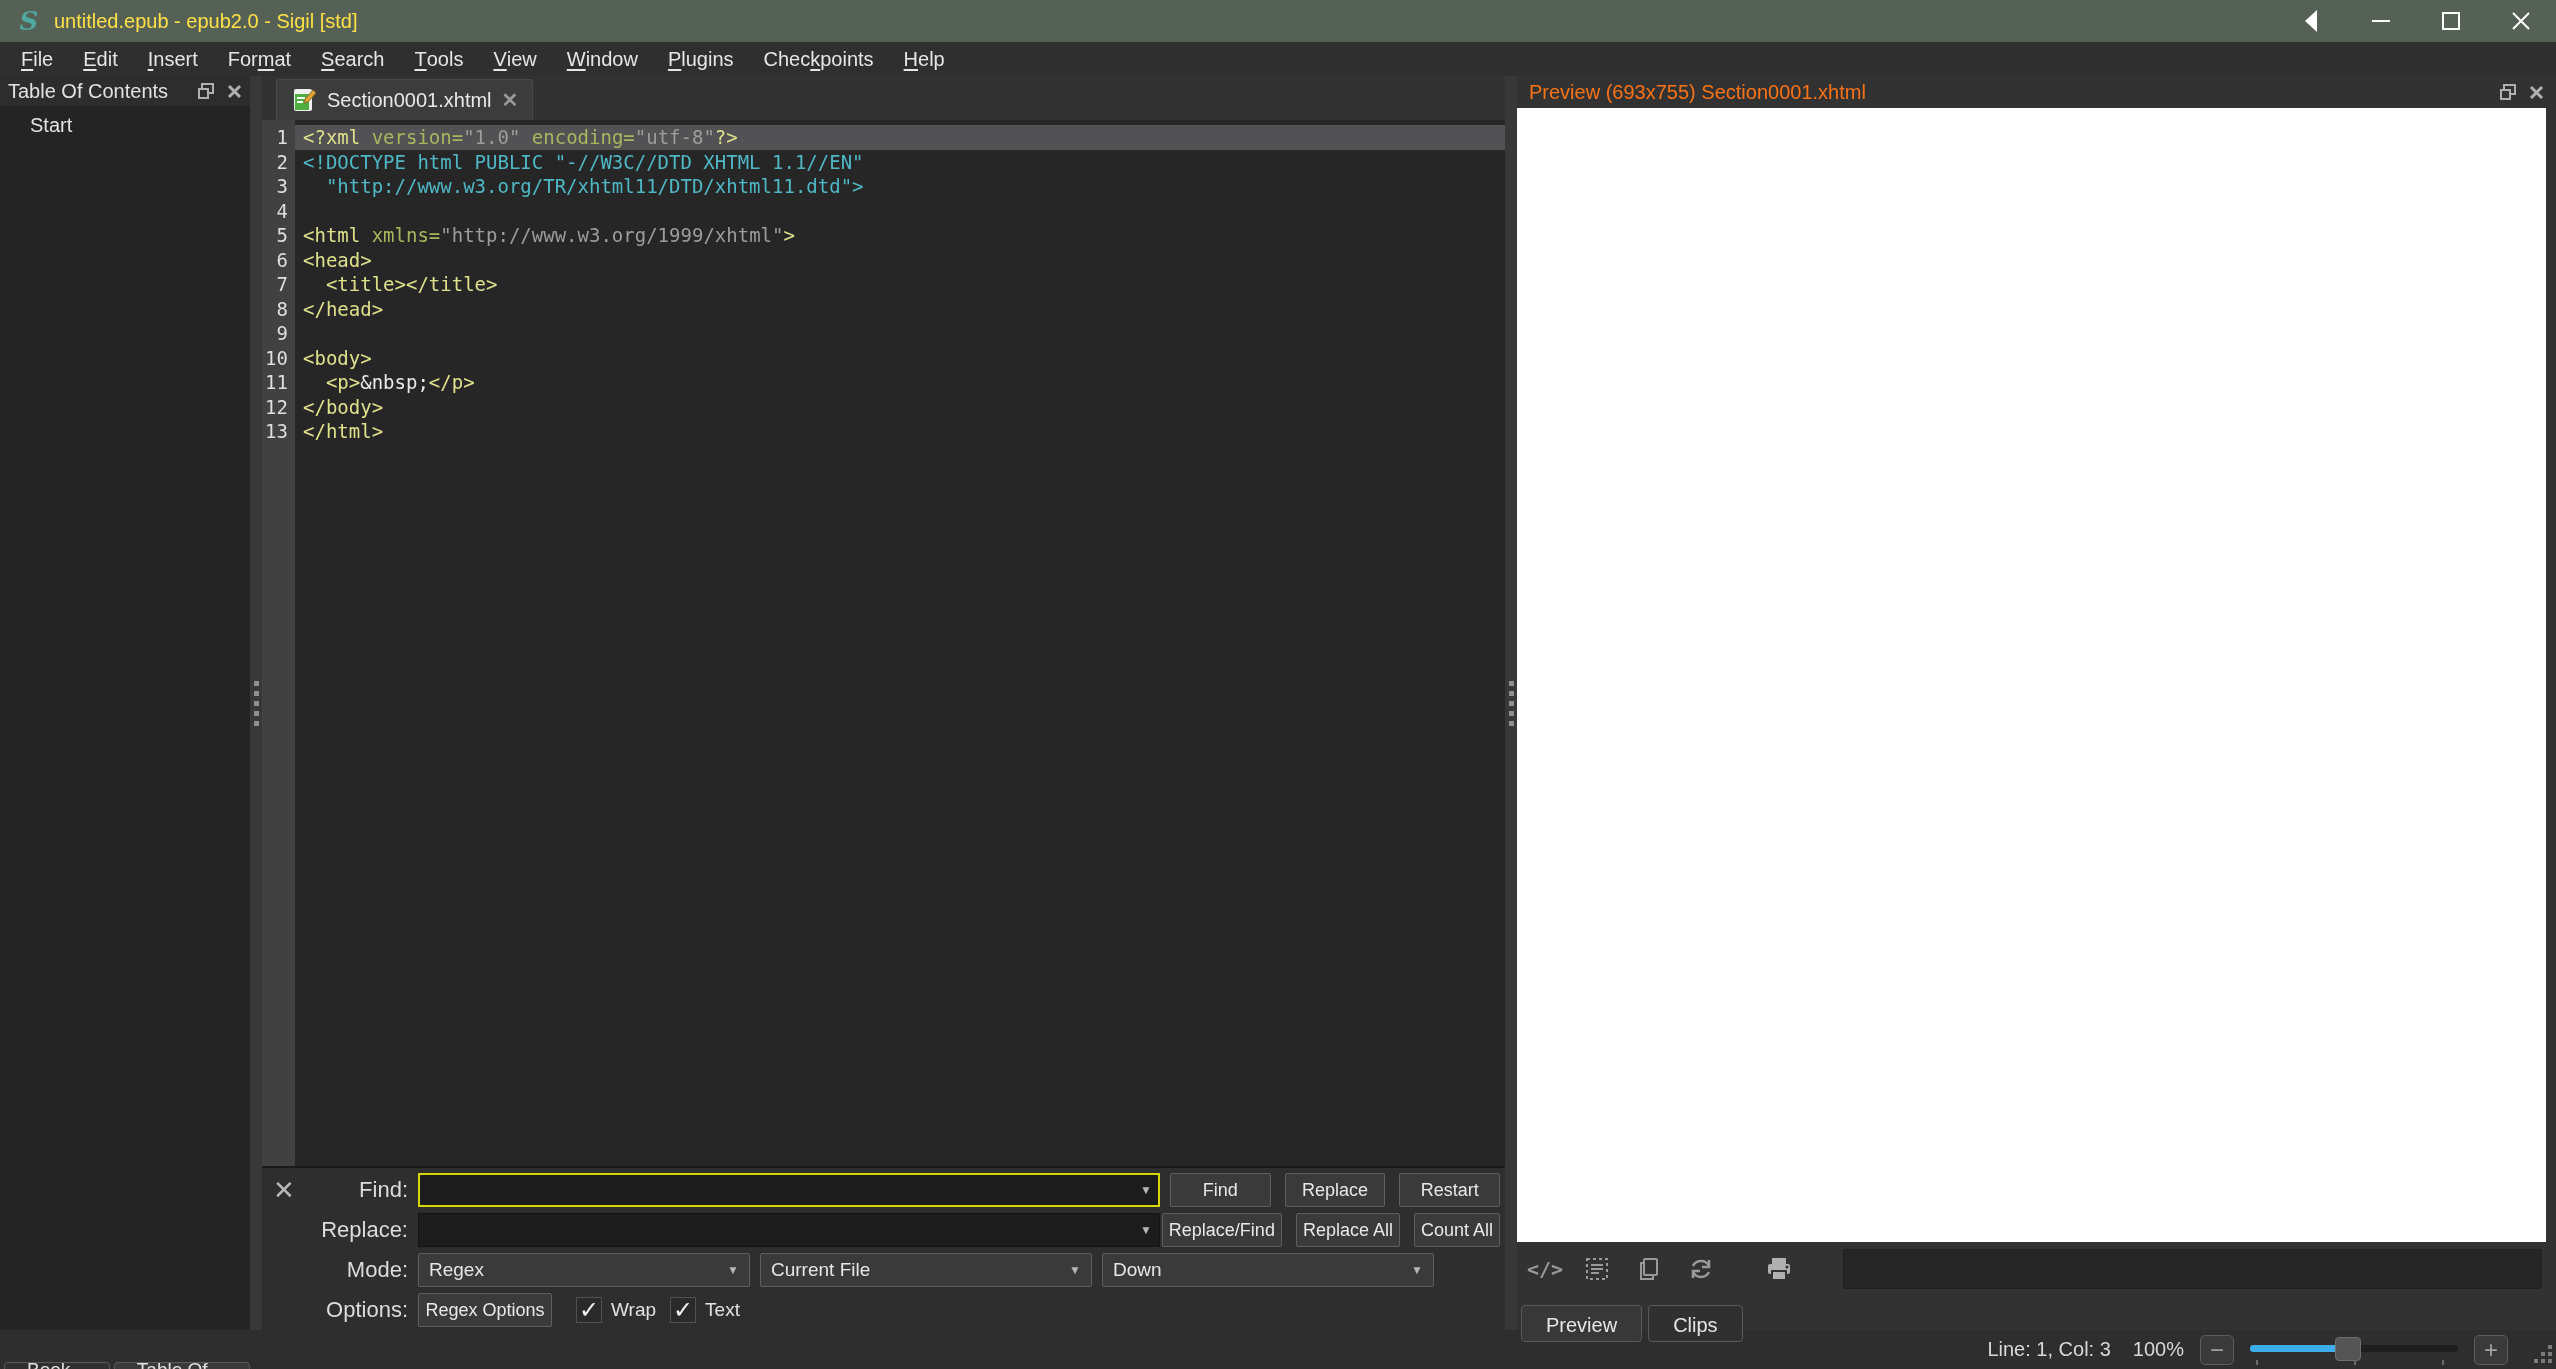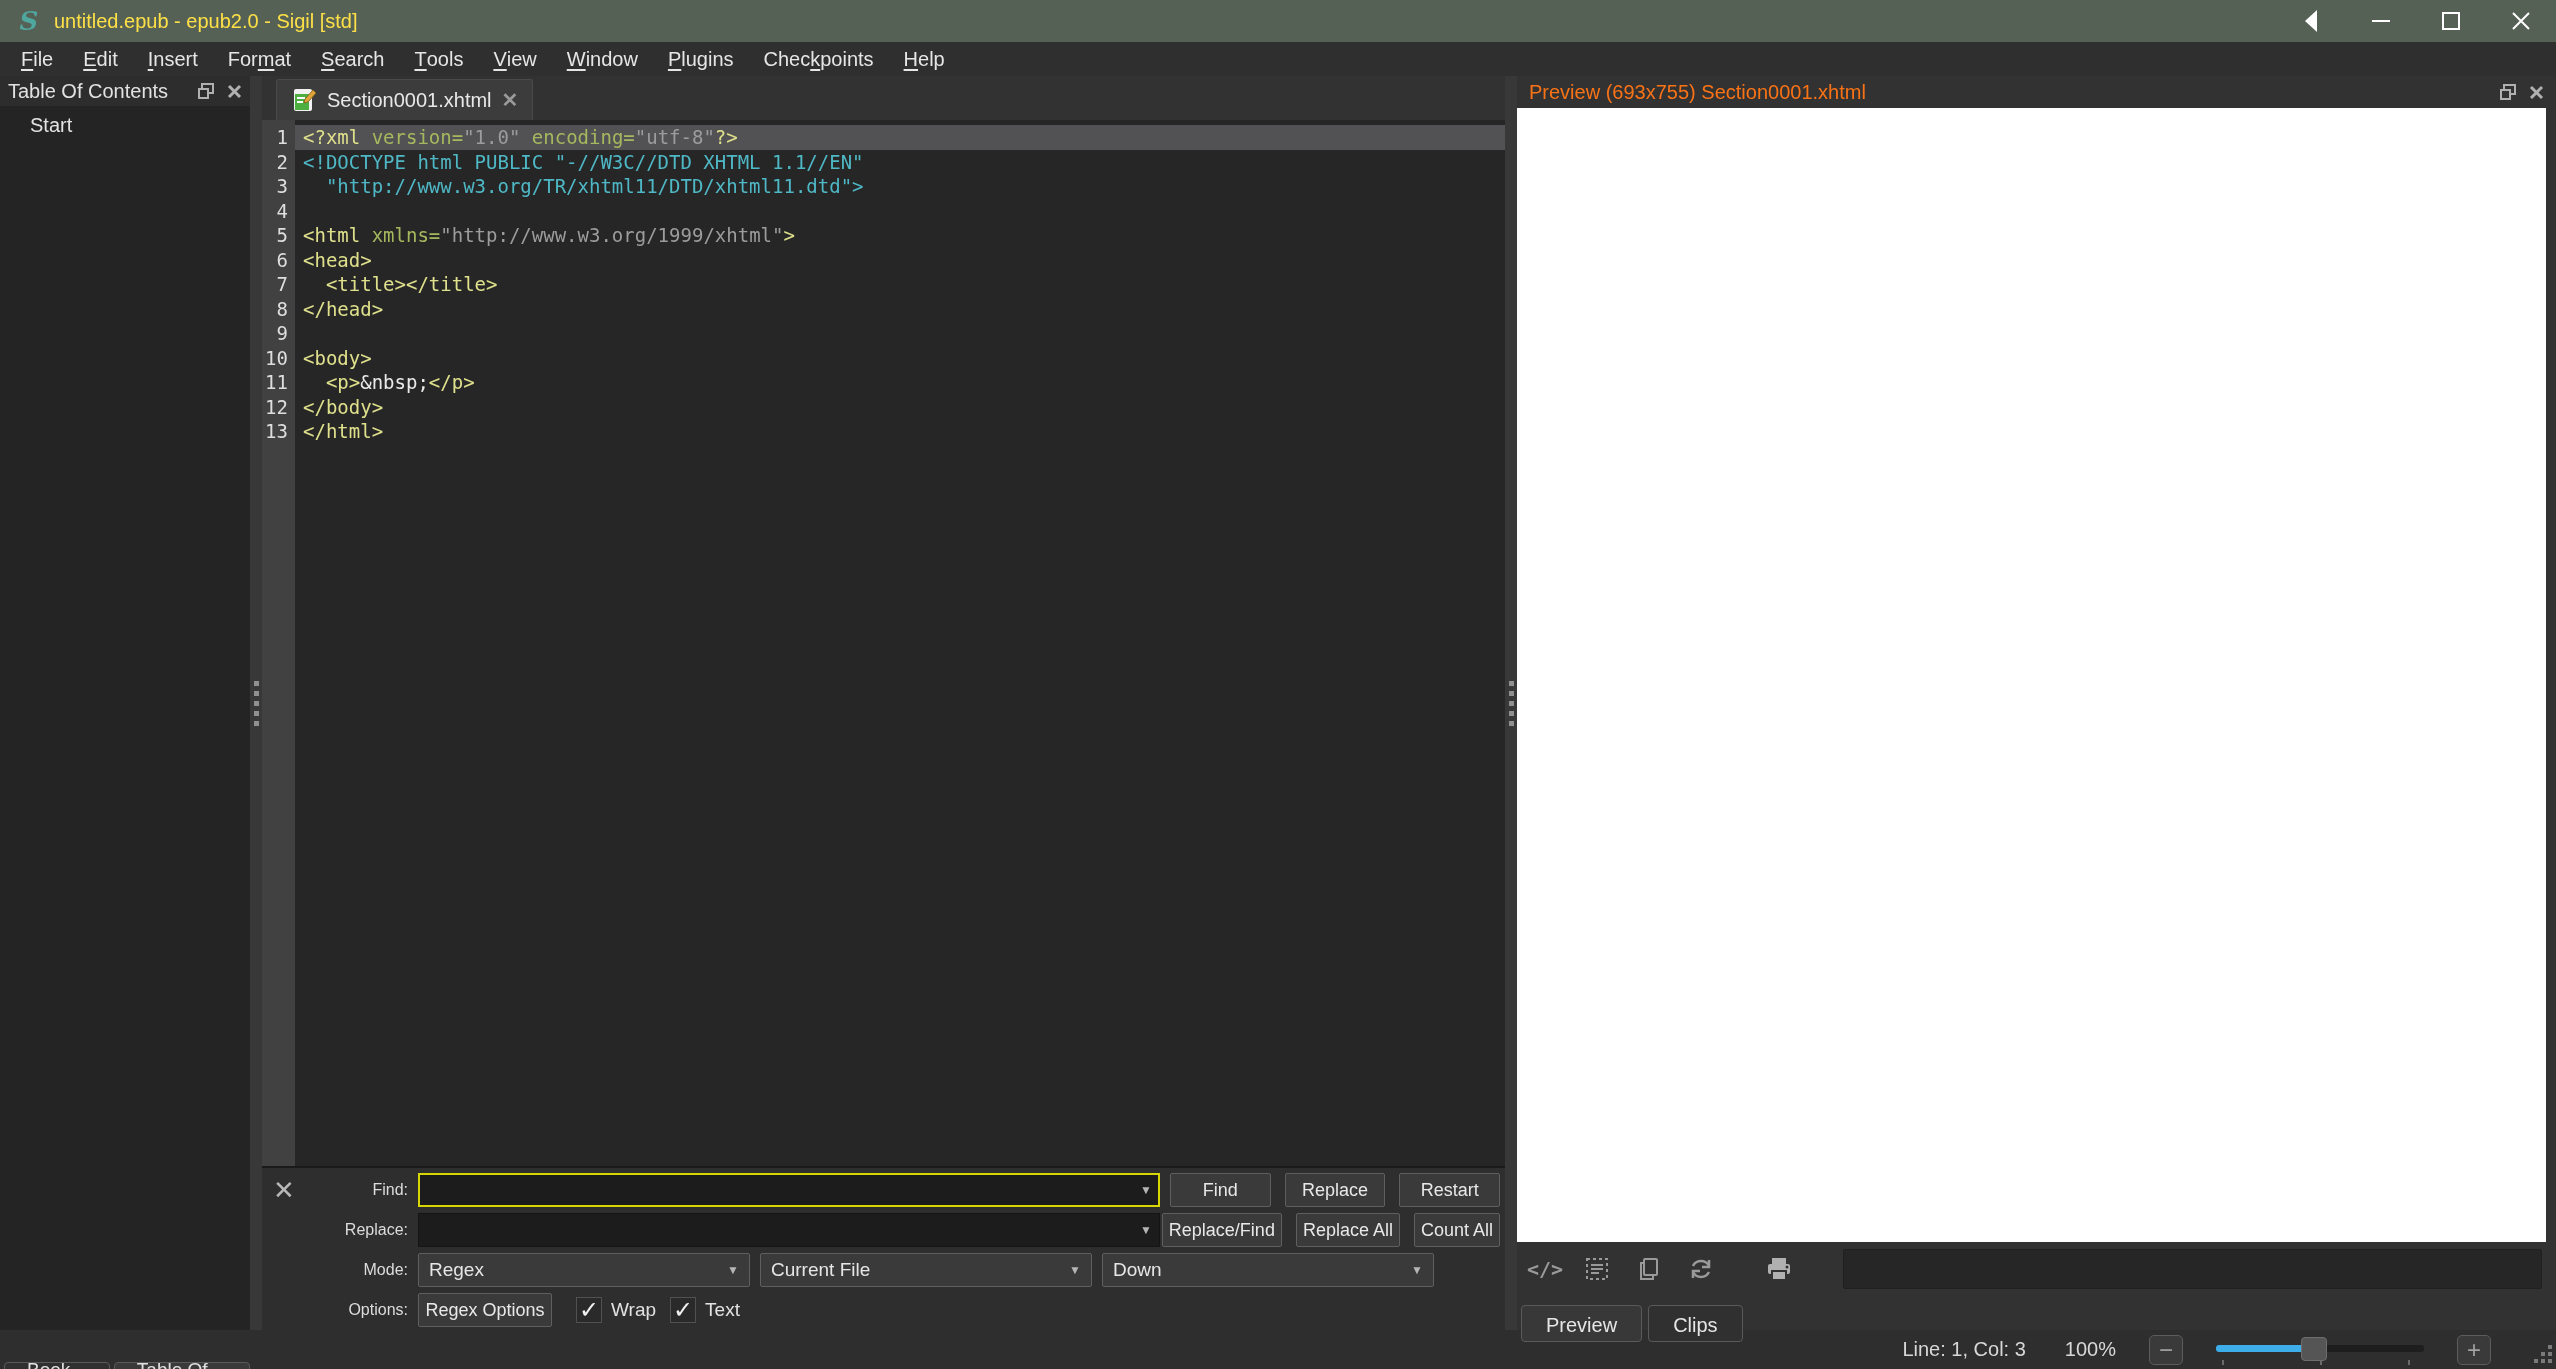--- a/index.html
+++ b/index.html
@@ -58,21 +58,21 @@
   .code-line.hl { background:#525254; }
   .tok-t { color:#dfe08c; } .tok-a { color:#a6b85e; } .tok-v { color:#9c9c9c; }
   .tok-d { color:#4fb8c6; } .tok-e { color:#e9e9e9; } .tok-p { color:#d8d8d8; }
 
   
   .findpanel { position:absolute; left:0; right:0; bottom:0; height:164px; background:#2e2e2e;
                border-top:2px solid #1a1a1a; padding-top:5px; }
   .f-row { display:flex; align-items:center; height:34px; margin:0 5px 6px 8px; gap:10px; }
   .f-close { width:28px; text-align:center; color:#b8b8b8; font-size:26px; line-height:26px; }
   .f-spacer { width:28px; }
-  .f-label { width:100px; text-align:right; font-size:16px; color:#dcdcdc; flex:none; }
+  .f-label { width:100px; text-align:right; font-size:22px; color:#dcdcdc; flex:none; }
   .combo-wrap { flex:1; position:relative; height:34px; }
   .combo-wrap input { width:100%; height:100%; background:#1c1c1c; border:1px solid #141414;
                       color:#e0e0e0; font-size:19px; padding:0 34px 0 8px; outline:none; }
   .combo-wrap.focused input { border:2px solid #d6d600; }
   .combo-arrow { position:absolute; right:8px; top:50%; transform:translateY(-50%);
                  font-size:12px; color:#b5b5b5; }
   .f-btns { width:330px; flex:none; display:flex; gap:14px; justify-content:flex-end; }
   .btn { height:34px; background:#3a3a3a; border:1px solid #5f5f5f; border-radius:2px;
          color:#e8e8e8; font-size:18px; display:flex; align-items:center; justify-content:center;
          padding:0 6px; white-space:nowrap; }
@@ -106,21 +106,21 @@
   .pv-tool.code-text { font-family:"DejaVu Sans Mono", monospace; font-size:20px; color:#9a9a9a; font-weight:bold; }
   .pv-input { flex:1; height:40px; margin-left:26px; margin-right:14px; background:#262626;
               border:1px solid #202020; border-radius:2px; color:#e0e0e0; font-size:19px; padding:0 8px; outline:none; }
   .pv-tabs { position:absolute; left:4px; bottom:-12px; display:flex; gap:6px; z-index:5; }
   .pv-tab { height:37px; background:#303030; border:1px solid #5a5a5a; border-radius:4px;
             font-size:20px; color:#e6e6e6; display:flex; align-items:flex-start; padding:8px 24px 0; }
   .pv-tab.active { background:#383838; }
 
   
   .statusbar { position:absolute; left:0; right:0; bottom:0; height:39px; background:#2e2e2e;
-               display:flex; align-items:center; justify-content:flex-end; gap:33px; padding-right:4px; }
+               display:flex; align-items:center; justify-content:flex-end; gap:16px; padding-right:4px; }
   .sb-text { font-size:20px; color:#d8d8d8; }
   .sb-zoom { margin-left:6px; }
   .zoom-btn { width:34px; height:30px; background:#3a3a3a; border:1px solid #5c5c5c; border-radius:5px;
               color:#a2a2a2; font-size:24px; display:flex; align-items:center; justify-content:center; line-height:1; }
   .zoom-slider { position:relative; width:208px; height:30px; }
   .zs-track { position:absolute; left:0; right:0; top:10px; height:7px; background:#1e1e1e; border-radius:3px; }
   .zs-fill { position:absolute; left:0; top:10px; height:7px; background:#3daee9; border-radius:3px 0 0 3px; }
   .zs-handle { position:absolute; top:2px; width:26px; height:24px; background:#555555;
                border:1px solid #6e6e6e; border-radius:4px; }
   .zs-tick { position:absolute; bottom:0; width:2px; height:5px; background:#6a6a6a; }

